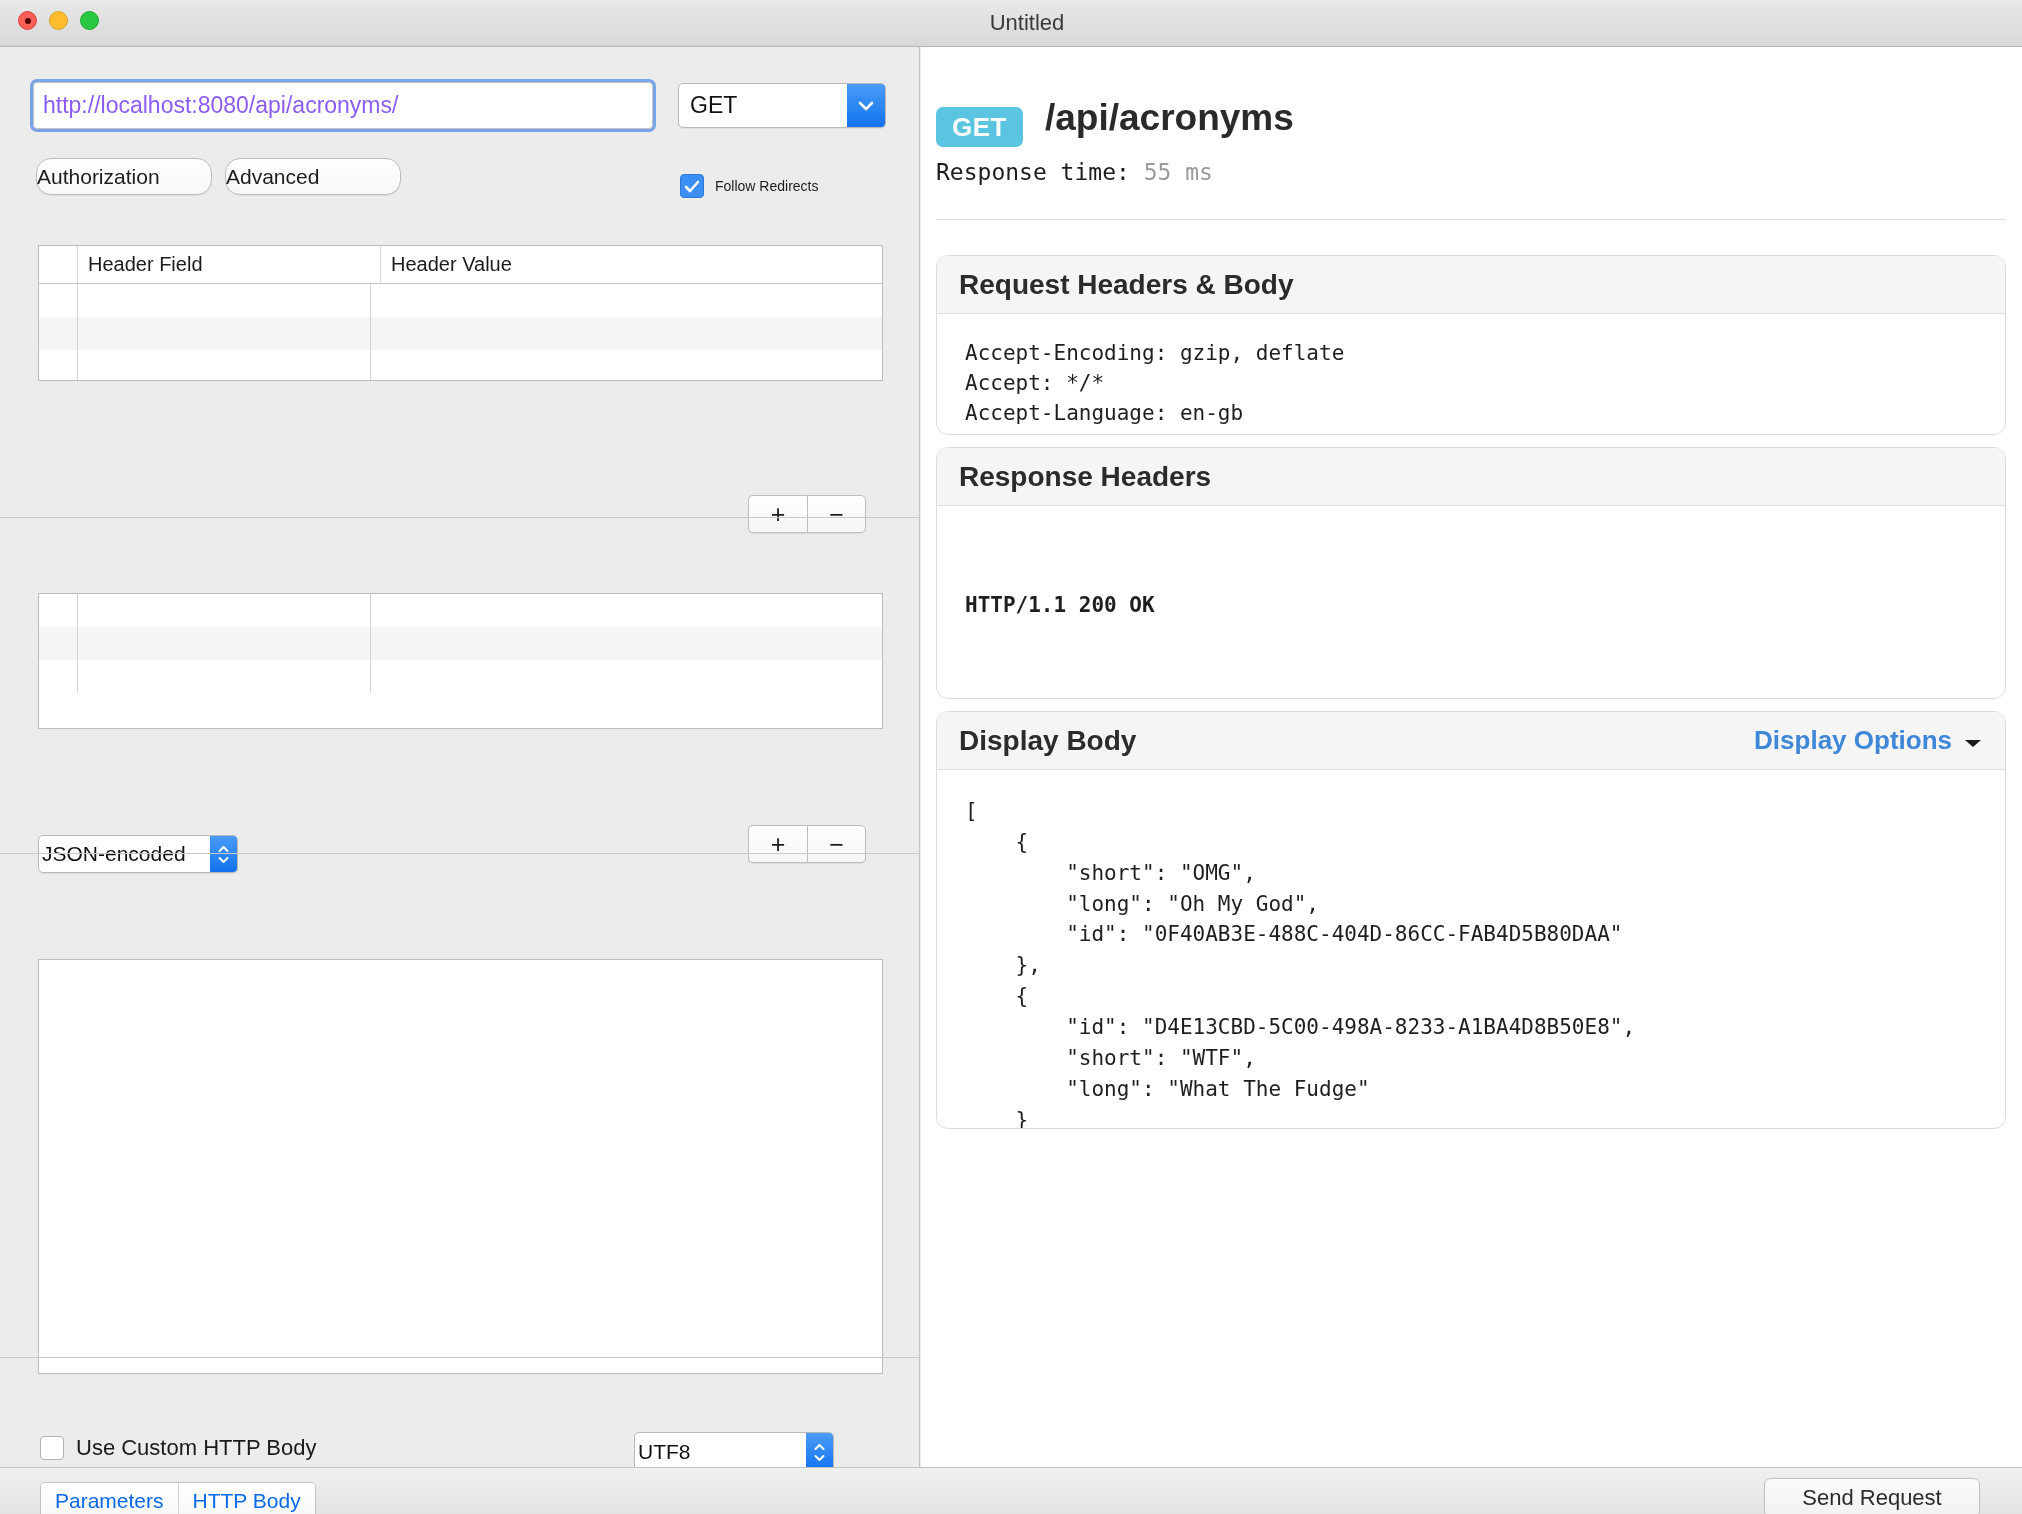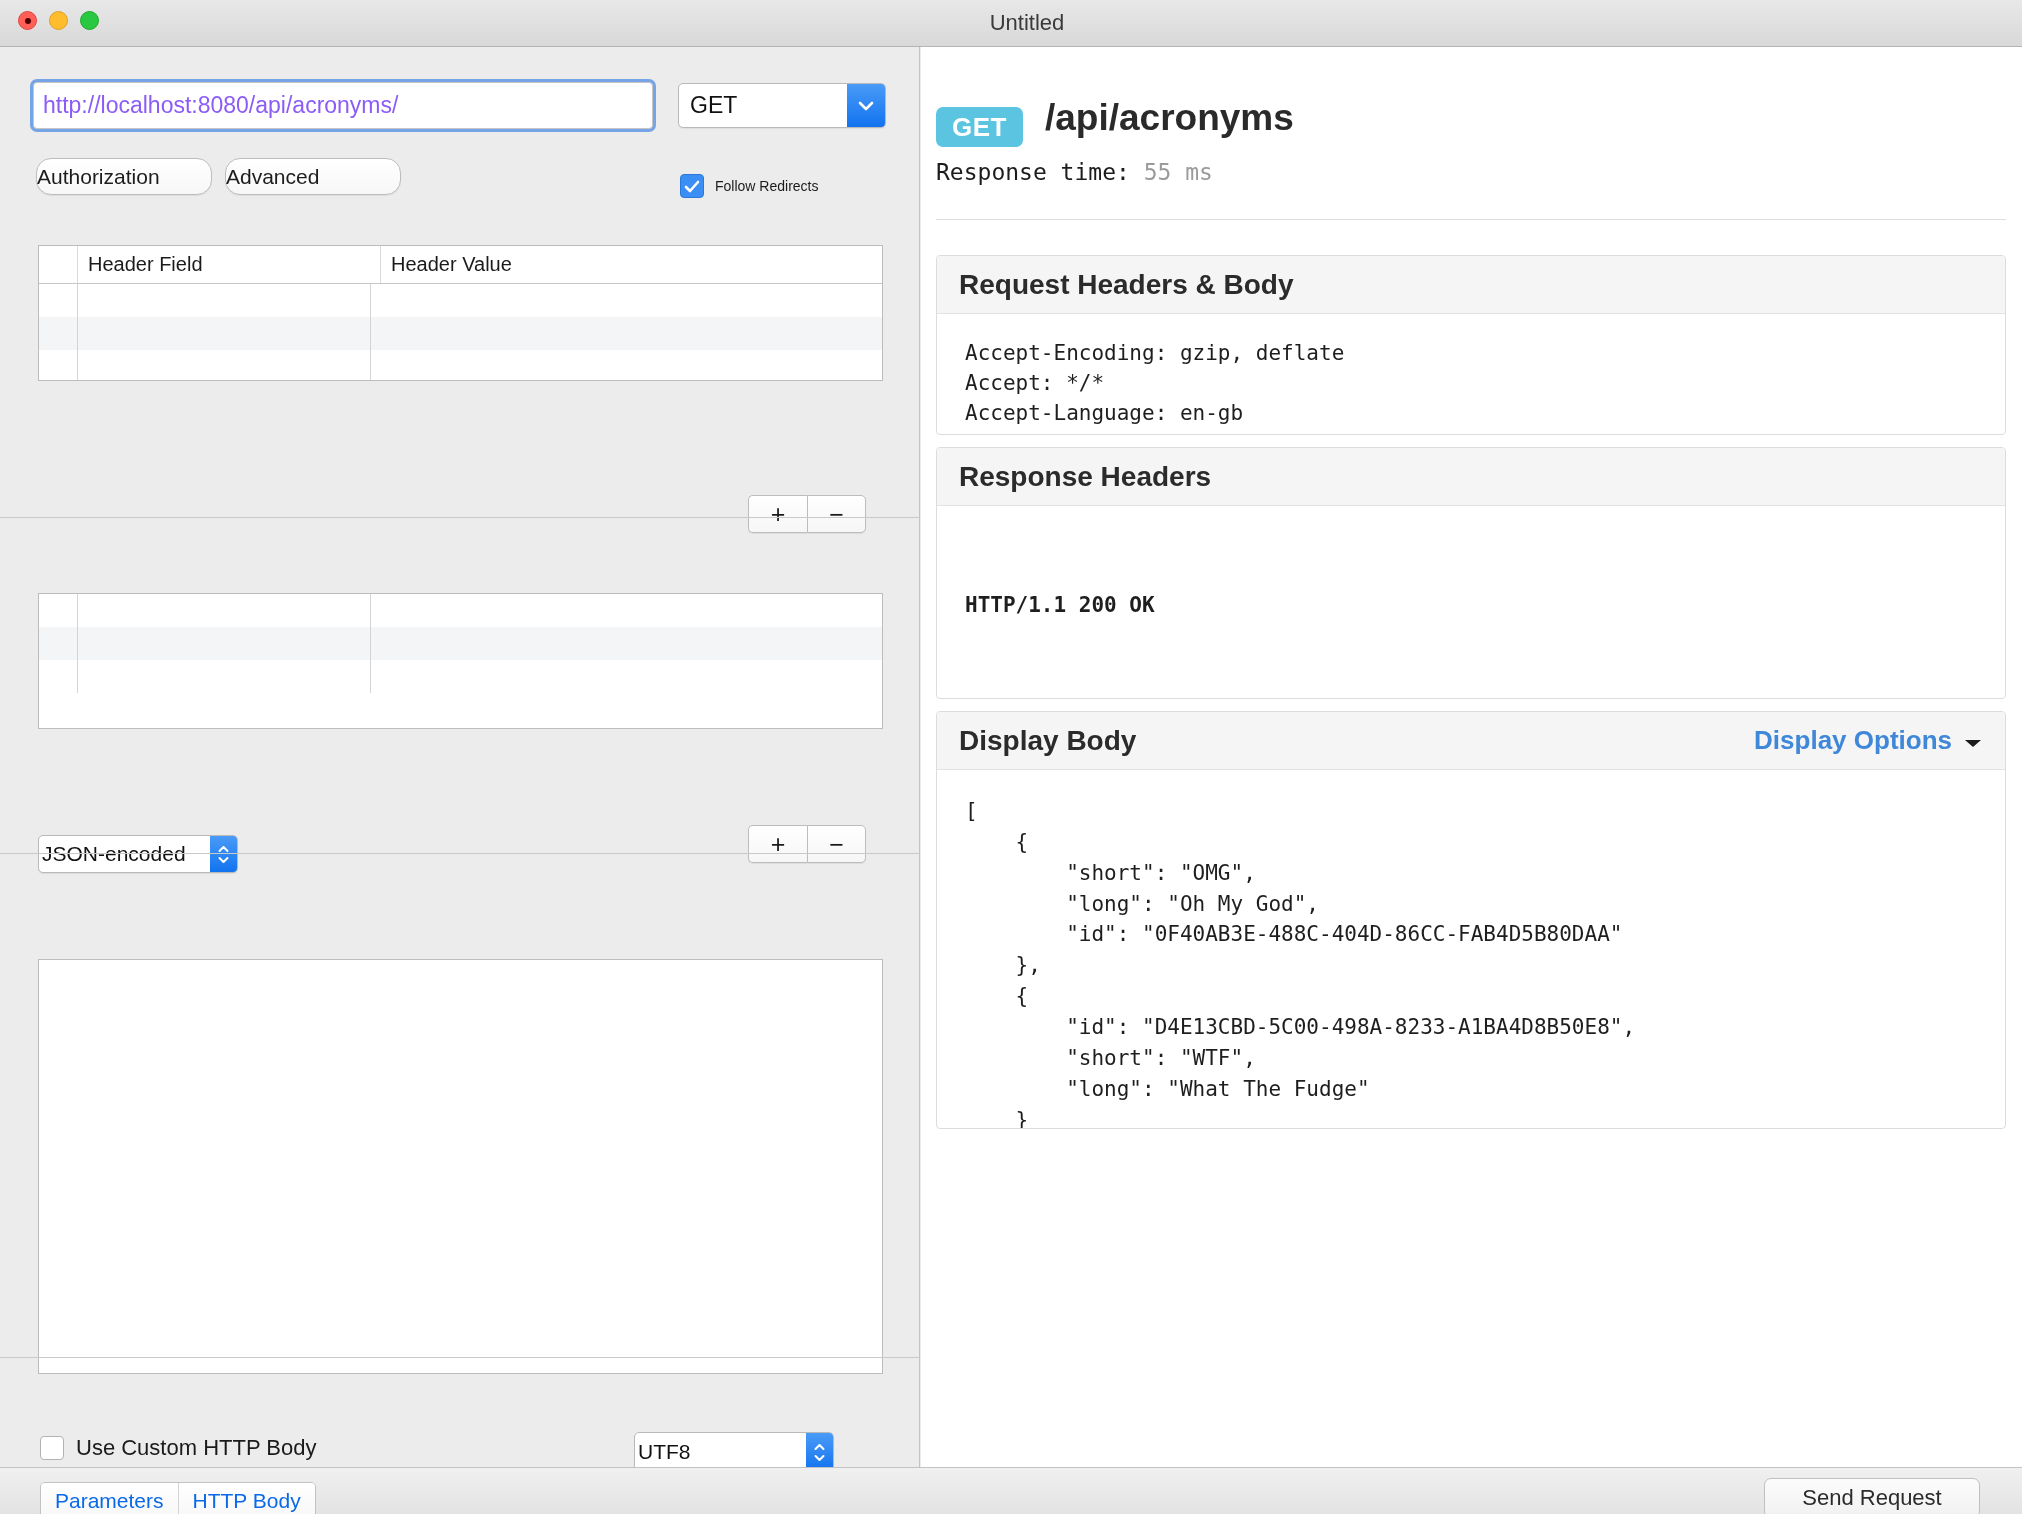--- a/index.html
+++ b/index.html
@@ -348,21 +348,21 @@
     width: 1070px; height: 1px;
     background: #dedede;
   }
 
   .card {
     position: absolute;
     left: 15px;
     width: 1070px;
     background: #ffffff;
     border: 1px solid #dcdcdc;
-    border-radius: 4px;
+    border-radius: 12px;
     box-sizing: border-box;
     overflow: hidden;
   }
   #card-req  { top: 208px; height: 180px; }
   #card-rsh  { top: 400px; height: 252px; }
   #card-rsb  { top: 664px; height: 418px; }
   .card-hdr {
     height: 58px;
     background: #f5f5f5;
     border-bottom: 1px solid #e2e2e2;

